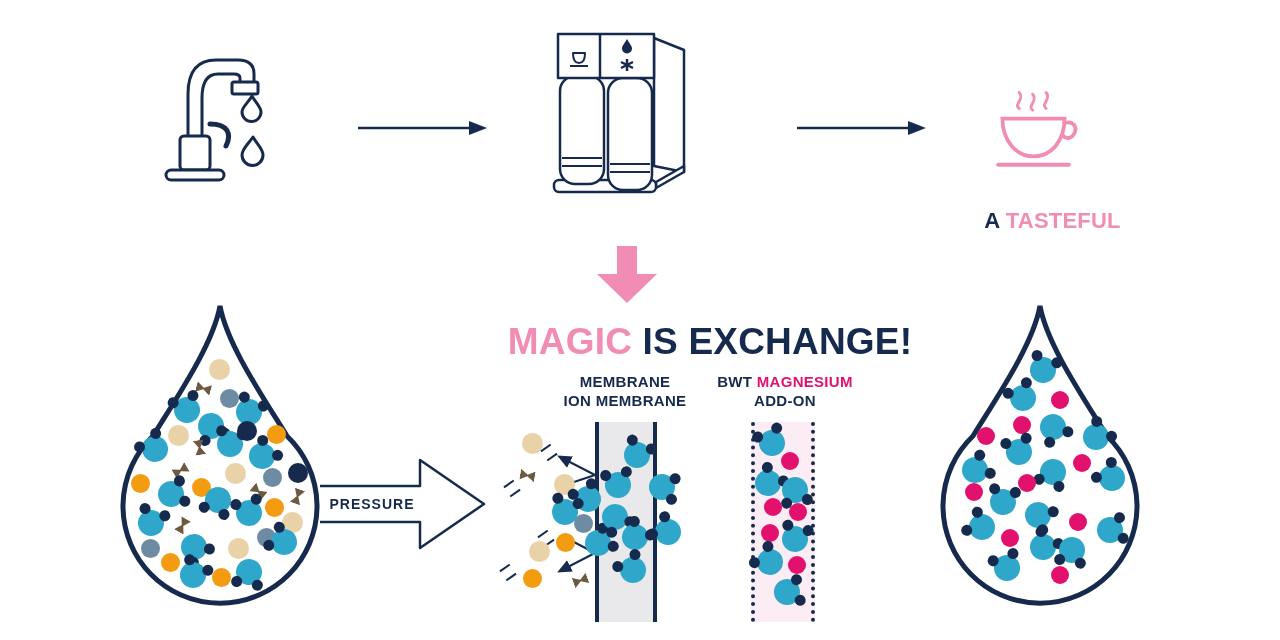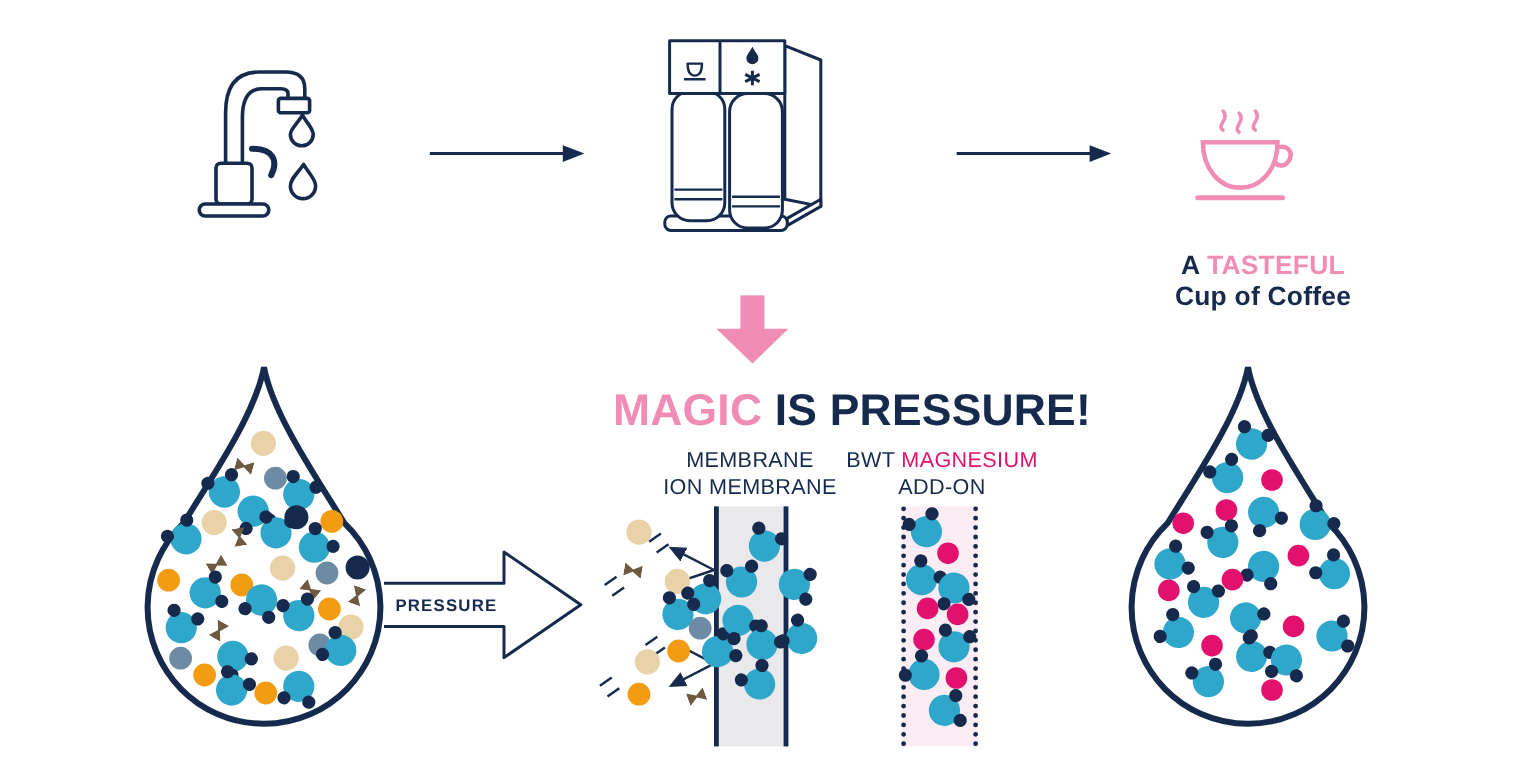--- a/index.html
+++ b/index.html
@@ -8,21 +8,21 @@
   .abs{position:absolute;}
   svg.abs{display:block;}
 
   
   .label{position:absolute;text-align:center;font-weight:700;color:var(--navy,#152A4D);}
   .raw-water{left:118px;top:203px;width:195px;font-size:24px;letter-spacing:.4px;color:var(--pink,#F18DB4);}
   .device-label{left:460px;top:201px;width:330px;font-size:24px;letter-spacing:.2px;}
   .coffee-label{left:955px;top:208px;width:195px;font-size:22px;line-height:1.2;letter-spacing:.2px;}
   .headline{position:absolute;left:455px;top:321px;width:510px;text-align:center;
             font-size:37px;font-weight:700;letter-spacing:.2px;color:var(--navy,#152A4D);}
-  .col-label{position:absolute;width:170px;text-align:center;font-size:18px;font-weight:400;
+  .col-label{position:absolute;width:170px;text-align:center;font-size:15px;font-weight:700;
              line-height:1.28;letter-spacing:.3px;color:var(--navy,#152A4D);}
   .membrane-label{left:540px;top:372px;}
   .addon-label{left:700px;top:372px;}
   .pink{color:var(--pink,#F18DB4);}
   .magenta{color:var(--magenta,#E2116E);}
 
   
   .membrane-band{position:absolute;left:595px;top:422px;width:54px;height:200px;
                  background:var(--membrane_bg,#E9E9EB);
                  border-left:4px solid var(--navy,#152A4D);border-right:4px solid var(--navy,#152A4D);}
@@ -100,30 +100,29 @@
       <path d="M30,22 C23,17 37,11 30,3" stroke-width="3.5"></path>
       <path d="M46,24 C39,19 53,13 46,5" stroke-width="3.5"></path>
       <path d="M62,22 C55,17 69,11 62,3" stroke-width="3.5"></path>
       <path d="M10,34 H84 C84,61 68,79 47,79 C27,79 10,61 10,34 Z" stroke-width="4.5"></path>
       <path d="M84,39 C97,36 100,47 94,54 C90,59 84,57 83,55" stroke-width="4.5"></path>
       <path d="M5,89 H89" stroke-width="5"></path>
     </g>
   </svg>
   <div class="label coffee-label">
     <div><span>A </span><span class="pink">TASTEFUL</span></div>
-    <div>Cup of Coffee</div>
   </div>
 
   <svg class="abs" style="left:597px;top:246px" width="60" height="57" viewBox="0 0 60 57">
     <rect x="20" y="0" width="20" height="29" fill="#F18DB4"></rect>
     <polygon points="0,28 60,28 30,57" fill="#F18DB4"></polygon>
   </svg>
 
   <div class="headline">
-    <span class="pink">MAGIC</span><span> IS PRESSURE!</span>
+    <span class="pink">MAGIC</span><span> IS EXCHANGE!</span>
   </div>
 
   <div class="col-label membrane-label">
     <div>MEMBRANE</div>
     <div>ION MEMBRANE</div>
   </div>
   <div class="col-label addon-label">
     <div><span>BWT </span><span class="magenta">MAGNESIUM</span></div>
     <div>ADD-ON</div>
   </div>

